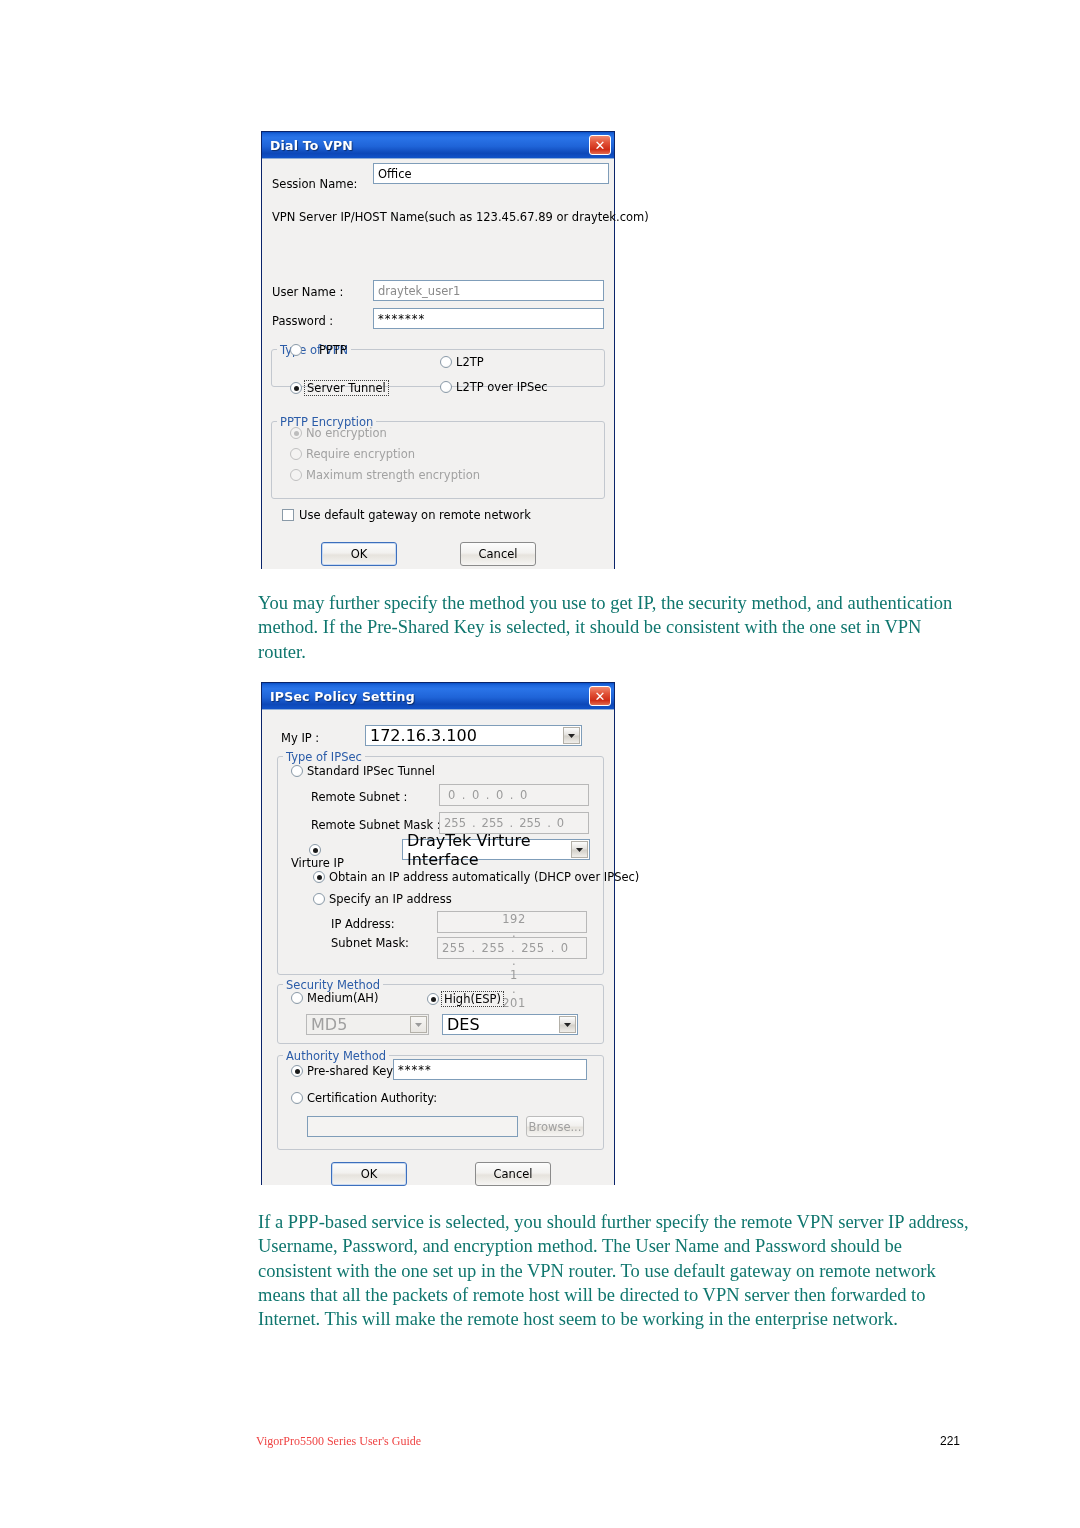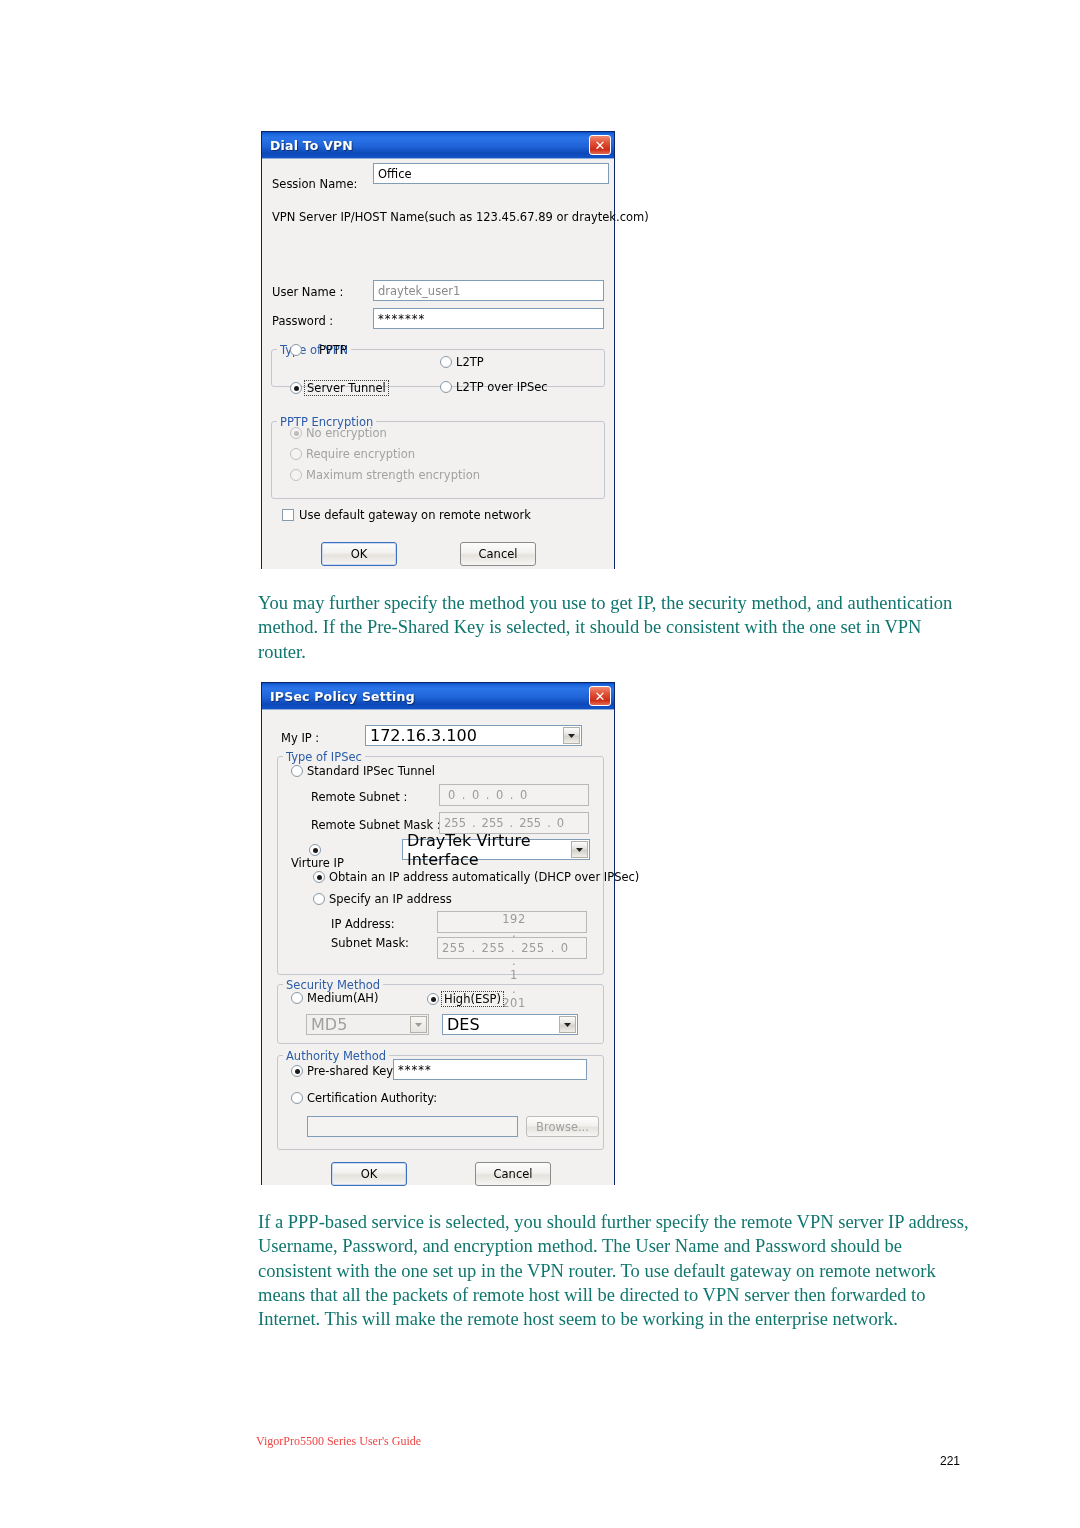--- a/index.html
+++ b/index.html
@@ -226,21 +226,20 @@
     font-size: 12px;
     color: #ef4444;
   }
   .footer-right {
     position: absolute;
     left: 940px;
     top: 1434px;
     font-family: "Liberation Sans", sans-serif;
     font-size: 12px;
     color: #000;
-    margin-top: 20px;
   }
 </style>
 </head>
 <body>
 
 <div class="dialog" style="left:261px; top:131px; width:354px; height:438px;">
   <div class="titlebar">
     <div class="title-text">Dial To VPN</div>
     <div class="close-btn">✕</div>
   </div>
@@ -432,21 +431,21 @@
       <span class="dot"></span>
       <span>Pre-shared Key :</span>
     </div>
     <div class="txtbox" style="left:131px; top:349px; width:194px; height:21px; letter-spacing:1px;">*****</div>
 
     <div class="radio" style="left:29px; top:381px;">
       <span class="dot"></span>
       <span>Certification Authority:</span>
     </div>
     <div class="txtbox disabled" style="left:45px; top:406px; width:211px; height:21px;"></div>
-    <div class="btn disabled" style="left:264px; top:406px; width:73px; height:21px;text-align:center;">Browse...</div>
+    <div class="btn disabled" style="left:264px; top:406px; width:58px; height:21px;text-align:center;">Browse...</div>
 
     <div class="btn default" style="left:69px; top:452px; width:76px; height:24px;">OK</div>
     <div class="btn" style="left:213px; top:452px; width:76px; height:24px;">Cancel</div>
   </div>
 </div>
 
 <div class="para" style="left:258px; top:1210px; width:712px;">If a PPP-based service is selected, you should further specify the remote VPN server IP address, Username, Password, and encryption method. The User Name and Password should be consistent with the one set up in the VPN router. To use default gateway on remote network means that all the packets of remote host will be directed to VPN server then forwarded to Internet. This will make the remote host seem to be working in the enterprise network.</div>
 
 <div class="footer-left">VigorPro5500 Series User's Guide</div>
 <div class="footer-right">221</div>

